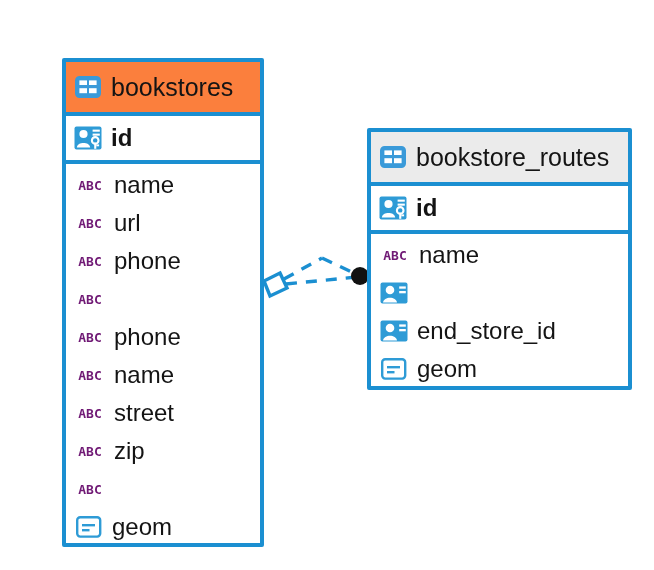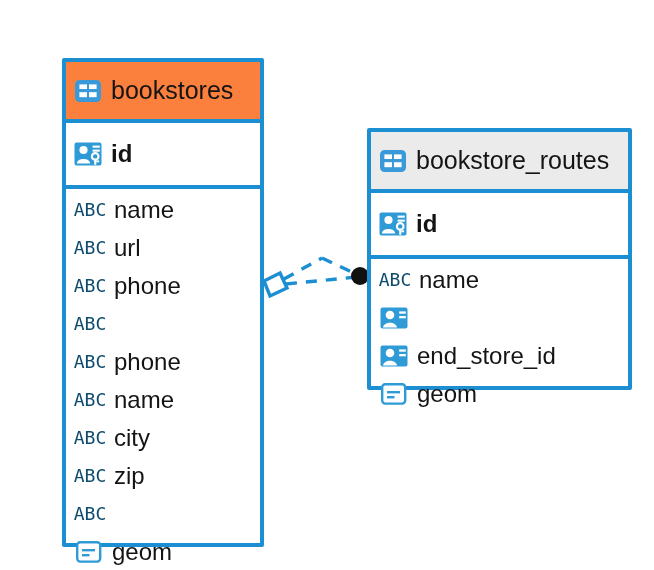--- a/index.html
+++ b/index.html
@@ -30,21 +30,21 @@
     border: 4px solid #1b8fd1;
     border-radius: 2px;
   }
 
   .entity-header {
     box-sizing: border-box;
     display: flex;
     align-items: center;
     gap: 10px;
     padding: 4px 16px 4px 9px;
-    height: 57px;
+    height: 50px;
     font-size: 25px;
     color: #141414;
     white-space: nowrap;
     overflow: hidden;
   }
   .entity-header.selected {
     background: #fb7f3d;
   }
   .entity-header.unselected {
     background: #ebebeb;
@@ -66,43 +66,43 @@
     align-items: center;
     gap: 9px;
     padding: 0 8px 0 9px;
     height: 38px;
     font-size: 24px;
     color: #141414;
     white-space: nowrap;
   }
   .field-row.pk {
     font-weight: bold;
-    height: 62px;
+    height: 44px;
     padding-left: 8px;
   }
 
   .field-name {
     line-height: 1;
   }
 
   
   .icon {
     flex: 0 0 auto;
     display: inline-flex;
     align-items: center;
     justify-content: center;
   }
   .icon svg { display: block; }
 
   .abc-icon {
     font-family: "DejaVu Sans Mono", "Liberation Mono", monospace;
-    font-size: 18px;
-    font-weight: normal;
+    font-size: 13px;
+    font-weight: bold;
     letter-spacing: 0px;
-    color: #0c4a6e;
+    color: #701a75;
     width: 30px;
     line-height: 1;
     text-align: left;
   }
 
   
   #connector {
     position: absolute;
     left: 0;
     top: 0;
@@ -188,21 +188,21 @@
         <span class="field-name">phone</span>
       </div>
 
       <div class="field-row">
         <span class="icon abc-icon">ABC</span>
         <span class="field-name">name</span>
       </div>
 
       <div class="field-row">
         <span class="icon abc-icon">ABC</span>
-        <span class="field-name">city</span>
+        <span class="field-name">street</span>
       </div>
 
       <div class="field-row">
         <span class="icon abc-icon">ABC</span>
         <span class="field-name">zip</span>
       </div>
 
       <div class="field-row">
         <span class="icon abc-icon">ABC</span>
       </div>

